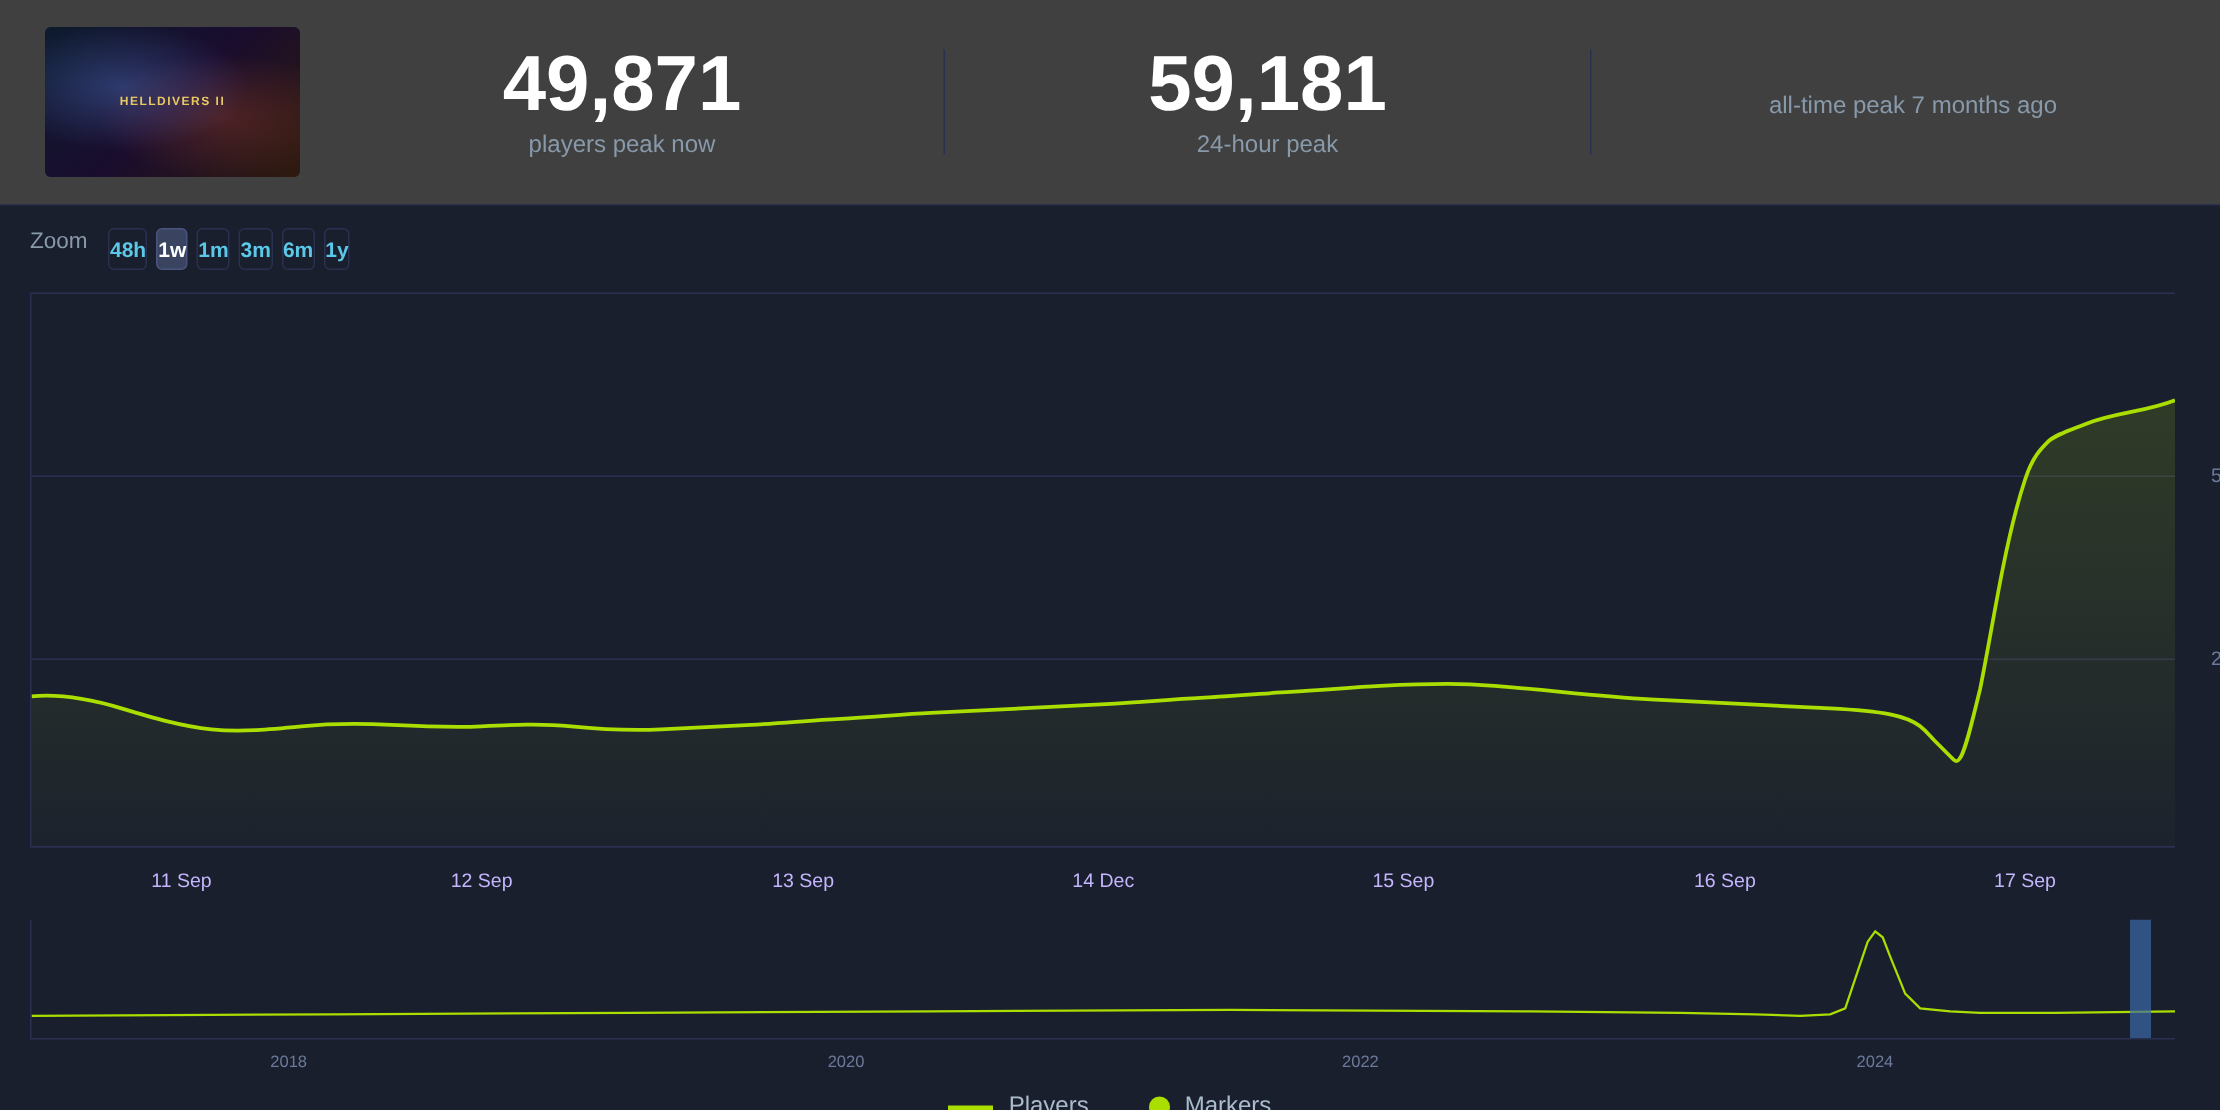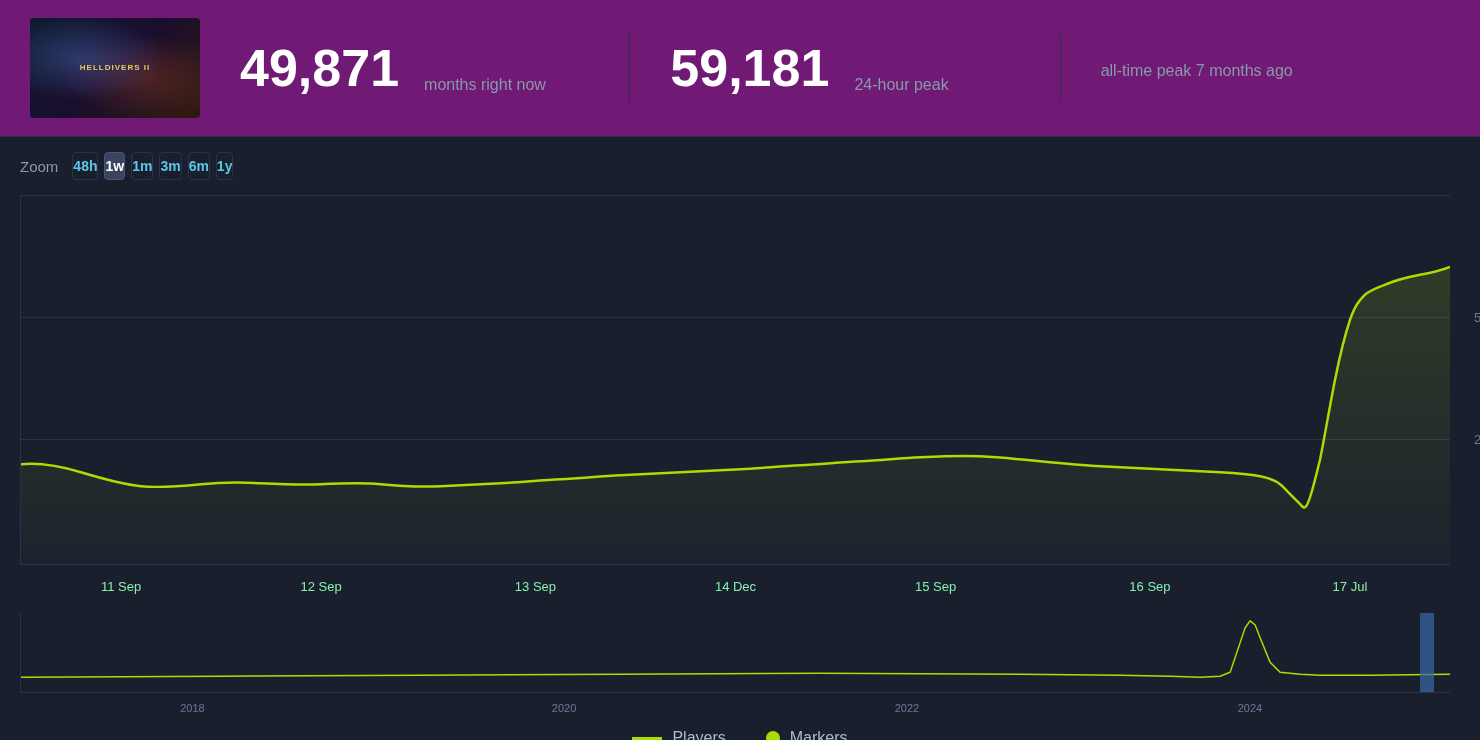--- a/index.html
+++ b/index.html
@@ -8,21 +8,21 @@
       height: 740px;
       background: #1a1f2e;
       font-family: Arial, sans-serif;
       color: #ccc;
       overflow: hidden;
     }
 
     .header {
       display: flex;
       align-items: center;
-      background: #701a75;
+      background: #404040;
       padding: 18px 30px;
       gap: 40px;
       border-bottom: 1px solid #2a3050;
     }
 
     .game-thumbnail {
       width: 170px;
       height: 100px;
       border-radius: 4px;
       overflow: hidden;
@@ -54,24 +54,23 @@
       position: absolute;
       inset: 0;
       background:
         radial-gradient(ellipse at 30% 40%, rgba(100,150,255,0.3) 0%, transparent 50%),
         radial-gradient(ellipse at 70% 60%, rgba(255,100,50,0.2) 0%, transparent 50%),
         linear-gradient(135deg, #0d1b2e 0%, #1a0d2e 50%, #2e1a0d 100%);
     }
 
     .stat-block {
       display: flex;
-      flex-direction: row;
-      align-items: flex-end;
+      flex-direction: column;
+      align-items: center;
       flex: 1;
-      gap: 25px;
     }
 
     .stat-number {
       font-size: 52px;
       font-weight: bold;
       color: #ffffff;
       line-height: 1;
     }
 
     .stat-label {
@@ -96,21 +95,21 @@
     }
 
     .chart-container {
       background: #1a1f2e;
       padding: 15px 20px 10px 20px;
       position: relative;
     }
 
     .zoom-controls {
       display: flex;
-      align-items: center;
+      align-items: flex-start;
       gap: 6px;
       margin-bottom: 15px;
     }
 
     .zoom-label {
       font-size: 15px;
       color: #8899aa;
       margin-right: 8px;
     }
 
@@ -156,21 +155,21 @@
       right: -45px;
       font-size: 13px;
       color: #6a7a9a;
       transform: translateY(-50%);
     }
 
     .chart-x-label {
       position: absolute;
       bottom: -30px;
       font-size: 13px;
-      color: #86efac;
+      color: #c4b5fd;
       transform: translateX(-50%);
     }
 
     .main-chart-svg {
       position: absolute;
       inset: 0;
       width: 100%;
       height: 100%;
     }
 
@@ -233,21 +232,21 @@
 <div class="header">
   <div class="game-thumbnail">
     <div class="game-thumbnail-bg"></div>
     <div class="game-thumbnail-inner">
       <span class="game-logo-text">HELLDIVERS II</span>
     </div>
   </div>
 
   <div class="stat-block">
     <span class="stat-number">49,871</span>
-    <span class="stat-label">months right now</span>
+    <span class="stat-label">players peak now</span>
   </div>
 
   <div class="stat-divider"></div>
 
   <div class="stat-block">
     <span class="stat-number">59,181</span>
     <span class="stat-label">24-hour peak</span>
   </div>
 
   <div class="stat-divider"></div>
@@ -281,21 +280,21 @@
 
       <span class="chart-y-label" style="top: 33%;">50k</span>
       <span class="chart-y-label" style="top: 66%;">25k</span>
 
       <span class="chart-x-label" style="left: 7%;">11 Sep</span>
       <span class="chart-x-label" style="left: 21%;">12 Sep</span>
       <span class="chart-x-label" style="left: 36%; text-align: center;">13 Sep</span>
       <span class="chart-x-label" style="left: 50%;">14 Dec</span>
       <span class="chart-x-label" style="left: 64%;">15 Sep</span>
       <span class="chart-x-label" style="left: 79%;">16 Sep</span>
-      <span class="chart-x-label" style="left: 93%;">17 Jul</span>
+      <span class="chart-x-label" style="left: 93%;">17 Sep</span>
 
       <svg class="main-chart-svg" viewBox="0 0 1430 370" preserveAspectRatio="none">
         <defs>
           <linearGradient id="chartFill" x1="0" y1="0" x2="0" y2="1">
             <stop offset="0%" stop-color="#aadd00" stop-opacity="0.15"></stop>
             <stop offset="100%" stop-color="#aadd00" stop-opacity="0.02"></stop>
           </linearGradient>
         </defs>
 
         <path d="M 0,270 C 20,268 40,272 60,278 C 80,284 100,290 120,292 C 140,294 160,292 180,290

